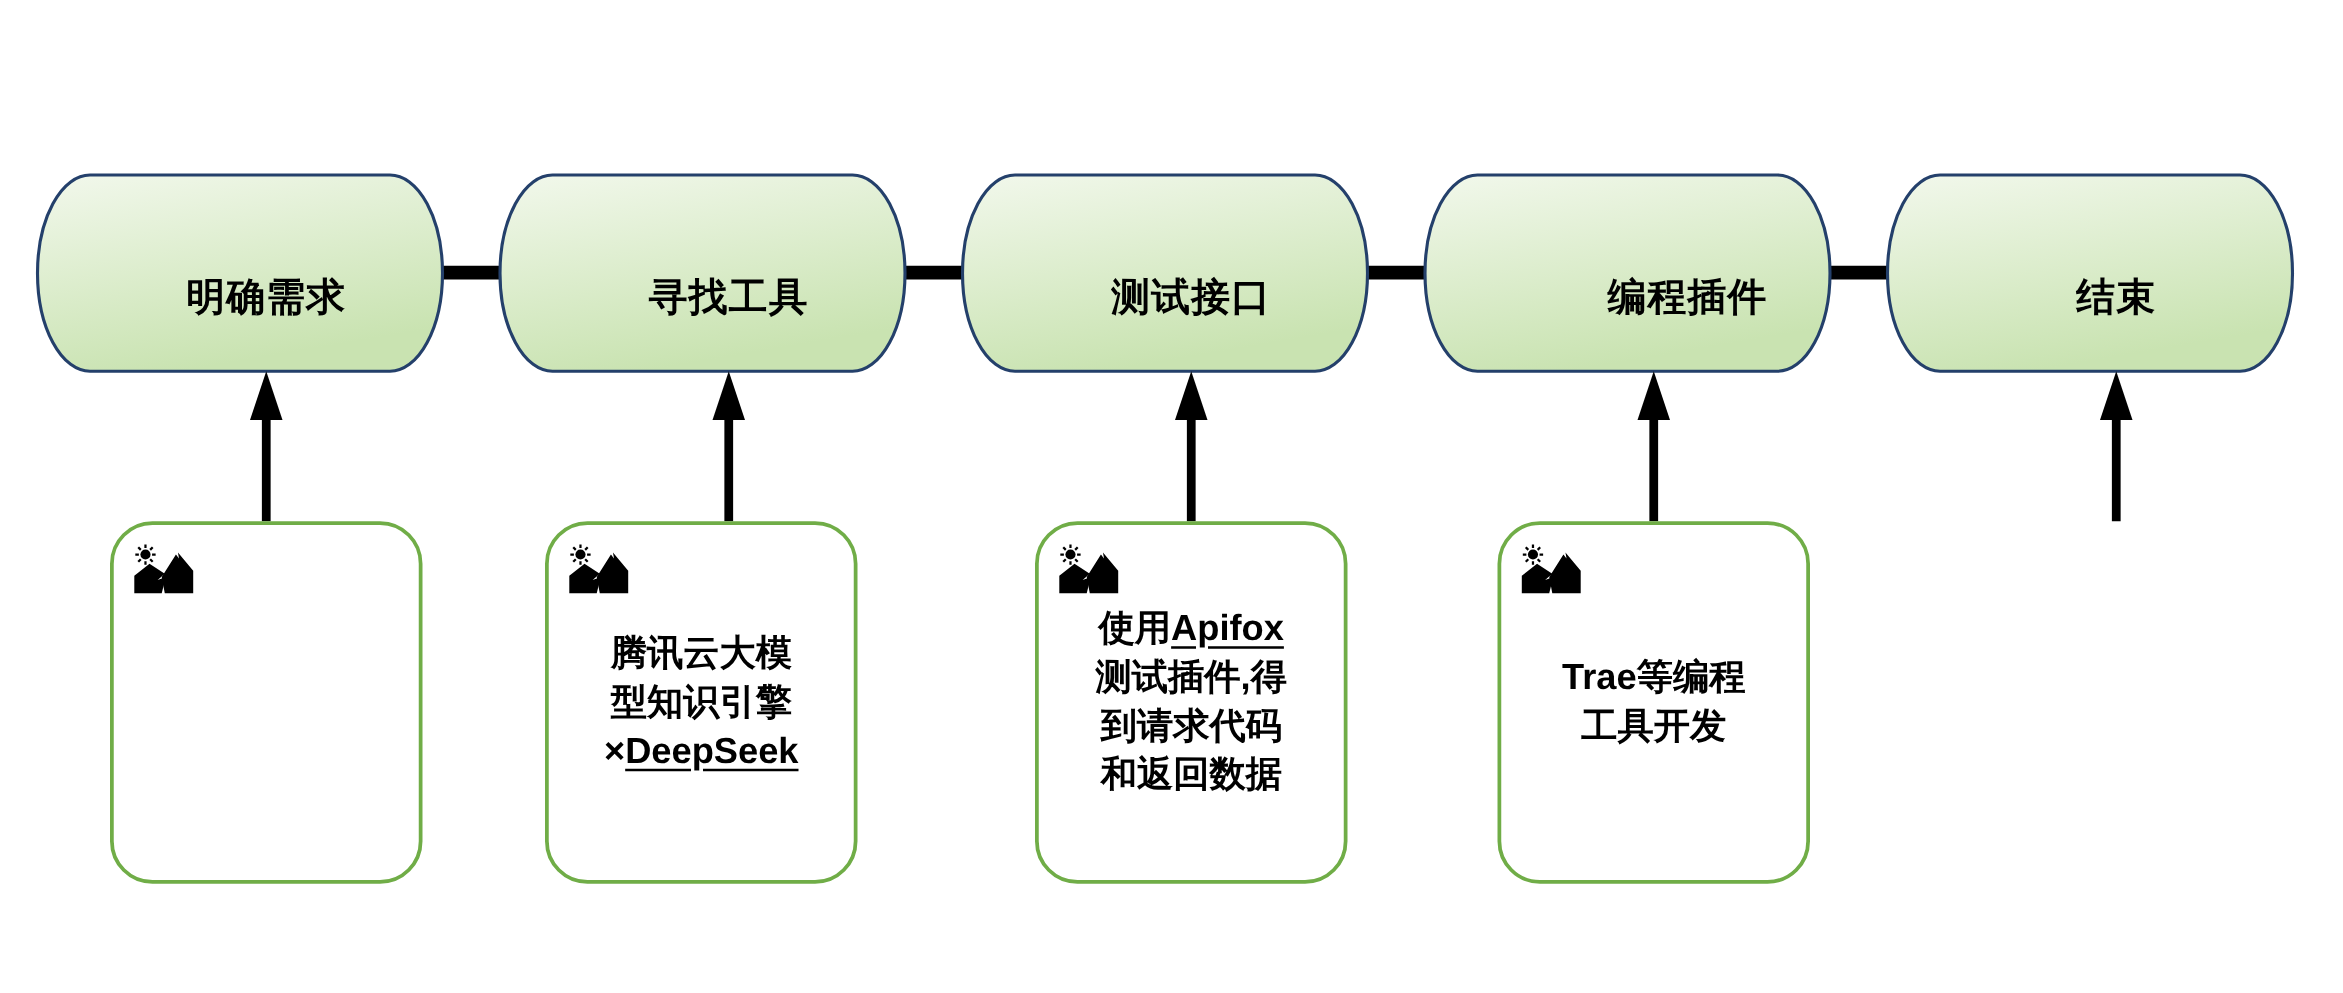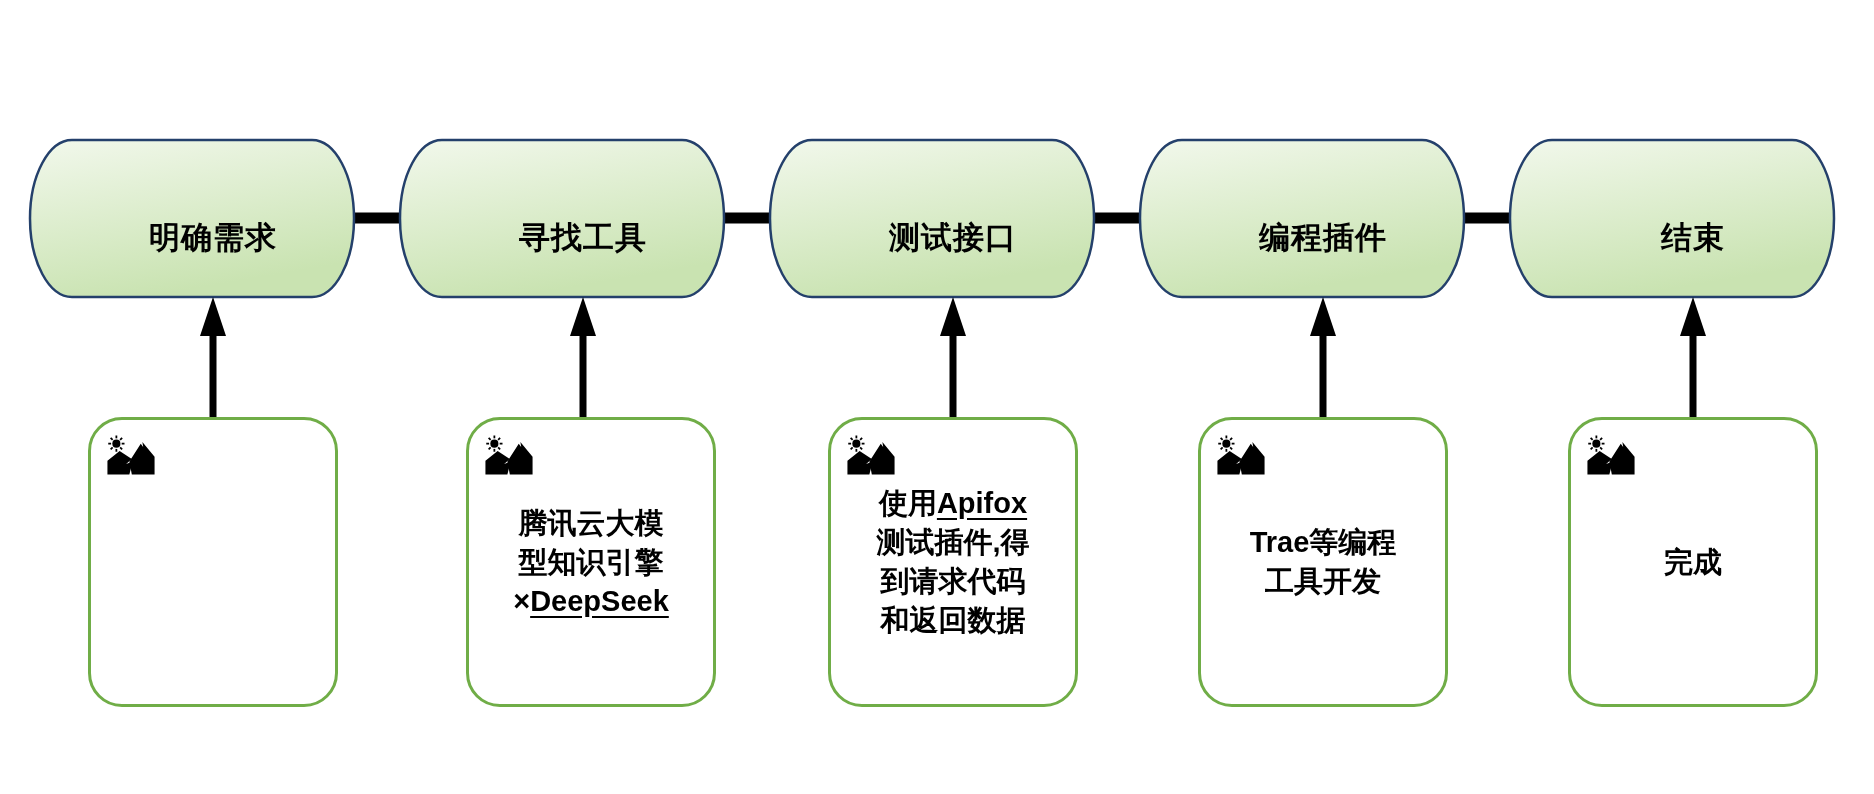--- a/index.html
+++ b/index.html
@@ -91,21 +91,21 @@
       <g>
         <rect x="1689.5" y="332" width="7" height="85"></rect>
         <polygon points="1680,336 1706,336 1693,297"></polygon>
       </g>
     </g>
   </svg>
 
   <div class="stage-label" style="left:72px">明确需求</div>
   <div class="stage-label" style="left:442px">寻找工具</div>
   <div class="stage-label" style="left:812px">测试接口</div>
-  <div class="stage-label" style="left:1182px">编程插件</div>
+  <div class="stage-label" style="left:1209px">编程插件</div>
   <div class="stage-label" style="left:1552px">结束</div>
 
   <div class="note-box" style="left:88px">
     <svg class="note-icon" viewBox="0 0 64 52">
       <g fill="#000">
         <circle cx="14" cy="12" r="5"></circle>
         <g stroke="#000" stroke-width="2.2">
           <line x1="14" y1="2" x2="14" y2="5.5"></line>
             <line x1="14" y1="18.5" x2="14" y2="22"></line>
           <line x1="4" y1="12" x2="7.5" y2="12"></line>
@@ -114,21 +114,21 @@
             <line x1="18.6" y1="16.6" x2="21.1" y2="19.1"></line>
           <line x1="6.9" y1="19.1" x2="9.4" y2="16.6"></line>
             <line x1="18.6" y1="7.4" x2="21.1" y2="4.9"></line>
         </g>
         <path d="M3,50 L3,33 L18,21 L33,31 L26,37 L34,34 L30,50 Z"></path>
         <path d="M33,50 L30,34 L44,12 L47,16 L46,10 L61,28 L61,50 Z"></path>
       </g>
     </svg>
   </div>
 
-  <div class="note-box" style="left:466px">
+  <div class="note-box" style="left:436px">
     <svg class="note-icon" viewBox="0 0 64 52">
       <g fill="#000">
         <circle cx="14" cy="12" r="5"></circle>
         <g stroke="#000" stroke-width="2.2">
           <line x1="14" y1="2" x2="14" y2="5.5"></line>
             <line x1="14" y1="18.5" x2="14" y2="22"></line>
           <line x1="4" y1="12" x2="7.5" y2="12"></line>
             <line x1="20.5" y1="12" x2="24" y2="12"></line>
           <line x1="6.9" y1="4.9" x2="9.4" y2="7.4"></line>
             <line x1="18.6" y1="16.6" x2="21.1" y2="19.1"></line>
@@ -189,36 +189,14 @@
         <path d="M3,50 L3,33 L18,21 L33,31 L26,37 L34,34 L30,50 Z"></path>
         <path d="M33,50 L30,34 L44,12 L47,16 L46,10 L61,28 L61,50 Z"></path>
       </g>
     </svg>
     <div class="note-body">
       <span class="note-line">Trae等编程</span>
       <span class="note-line">工具开发</span>
     </div>
   </div>
 
-  <div class="note-box" style="left:1568px">
-    <svg class="note-icon" viewBox="0 0 64 52">
-      <g fill="#000">
-        <circle cx="14" cy="12" r="5"></circle>
-        <g stroke="#000" stroke-width="2.2">
-          <line x1="14" y1="2" x2="14" y2="5.5"></line>
-            <line x1="14" y1="18.5" x2="14" y2="22"></line>
-          <line x1="4" y1="12" x2="7.5" y2="12"></line>
-            <line x1="20.5" y1="12" x2="24" y2="12"></line>
-          <line x1="6.9" y1="4.9" x2="9.4" y2="7.4"></line>
-            <line x1="18.6" y1="16.6" x2="21.1" y2="19.1"></line>
-          <line x1="6.9" y1="19.1" x2="9.4" y2="16.6"></line>
-            <line x1="18.6" y1="7.4" x2="21.1" y2="4.9"></line>
-        </g>
-        <path d="M3,50 L3,33 L18,21 L33,31 L26,37 L34,34 L30,50 Z"></path>
-        <path d="M33,50 L30,34 L44,12 L47,16 L46,10 L61,28 L61,50 Z"></path>
-      </g>
-    </svg>
-    <div class="note-body">
-      <span class="note-line">完成</span>
-    </div>
-  </div>
 
 </div>
 
 </body></html>

